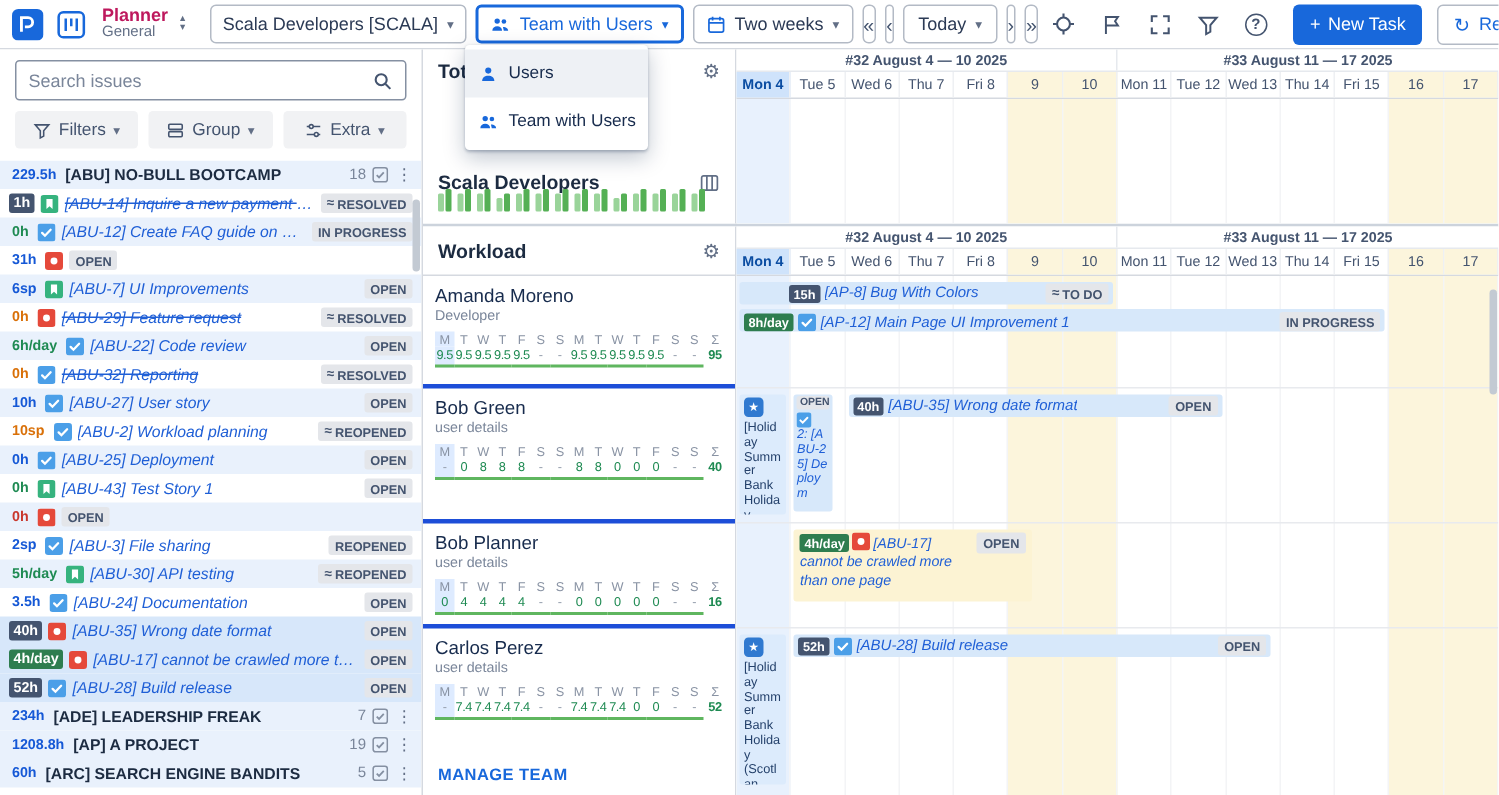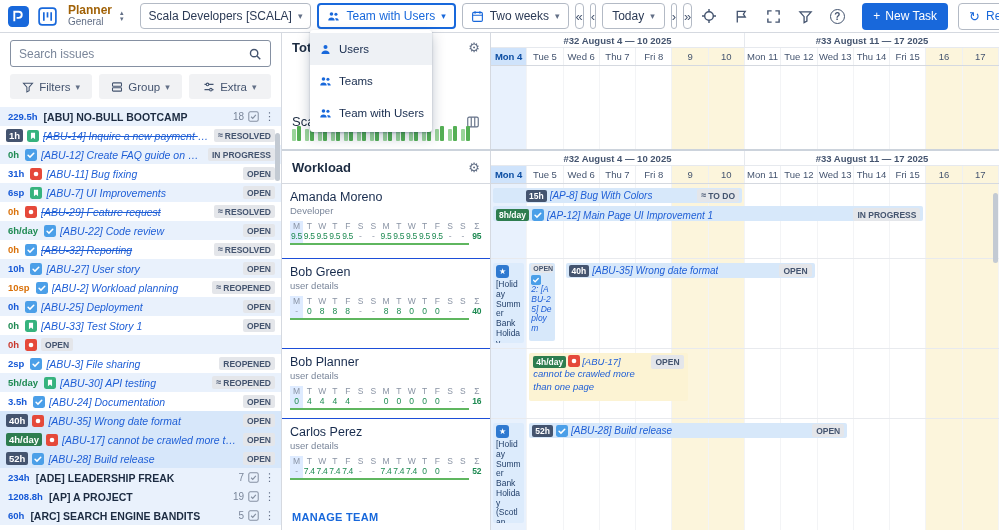--- a/index.html
+++ b/index.html
@@ -6,21 +6,21 @@
 html,body{width:999px;height:530px;overflow:hidden;background:#fff;color:#172b4d;
   font-family:"Liberation Sans",sans-serif;font-size:12px}
 .app{width:999px;height:530px;display:flex;flex-direction:column;position:relative}
 
 
 .topbar{height:33px;flex:none;display:flex;align-items:center;gap:6px;padding:0 8px;
   border-bottom:1px solid #d5d9e0;background:#fff}
 .logo{width:21px;height:21px;flex:none}
 .planner-ico{width:21px;height:21px;flex:none;margin-left:2px}
 .title-block{line-height:1.05;margin:0 2px 0 4px}
-.title{font-size:12px;font-weight:bold;color:#a16207}
+.title{font-size:12px;font-weight:bold;color:#be185d}
 .subtitle{font-size:10px;color:#626f86}
 .updown{display:flex;flex-direction:column;font-size:7px;color:#626f86;line-height:.8;margin-right:10px}
 .sel{height:26px;border:1px solid #b3bac5;border-radius:4px;background:#fff;display:flex;
   align-items:center;gap:6px;padding:0 8px;font-size:12px;color:#2b3a55;cursor:pointer;white-space:nowrap}
 .sel.active{border:2px solid #1868db;color:#1868db}
 .caret{font-size:9px;color:#626f86}
 .sel.active .caret{color:#1868db}
 .navbtn{width:26px;height:26px;border:1px solid #b3bac5;border-radius:4px;background:#fff;
   display:flex;align-items:center;justify-content:center;font-size:13px;color:#44546f;cursor:pointer}
 .today-btn{height:26px;border:1px solid #b3bac5;border-radius:4px;background:#fff;display:flex;
@@ -83,21 +83,21 @@
 .main{flex:1;display:flex;flex-direction:column;min-width:0}
 .panel{display:flex;min-height:0}
 .panel.top{height:118px;flex:none;border-bottom:2px solid #ccd3dc}
 .panel.wl{flex:1}
 .leftcol{width:209px;flex:none;border-right:1px solid #d5d9e0;display:flex;flex-direction:column;min-height:0;background:#fff}
 .lc-title{display:flex;align-items:center;justify-content:space-between;padding:7px 10px 3px;
   font-size:13px;font-weight:bold;color:#1c2b41}
 .lc-title.bordered{height:33px;padding:0 10px;border-bottom:1px solid #d5d9e0;flex:none}
 .gear{font-size:13px;color:#626f86;font-weight:normal;cursor:pointer}
 .team-row{display:flex;align-items:center;justify-content:space-between;padding:2px 10px 0;
-  font-size:13px;font-weight:normal;color:#1c2b41;margin-top:auto}
+  font-size:13px;font-weight:bold;color:#1c2b41;margin-top:auto}
 .capbars{display:flex;align-items:flex-end;height:20px;padding:2px 10px 8px;gap:1px}
 .capbar{width:4px;border-radius:1px;flex:none}
 .capbar.light{background:#9ad49a}
 .capbar.dark{background:#55b055}
 .capbar.gap{margin-right:3px}
 
 .tl{flex:1;display:flex;flex-direction:column;min-width:0;position:relative;background:#fff}
 .weeks{height:15px;flex:none;display:flex;border-bottom:1px solid #e6e9ee}
 .week{width:50%;text-align:center;font-size:9.5px;font-weight:bold;color:#44546f;line-height:15px;
   border-right:1px solid #e6e9ee;overflow:hidden;white-space:nowrap}
@@ -130,21 +130,21 @@
 .minibox .chip{font-size:7px;padding:0.5px 2px;margin-bottom:1px;font-style:normal}
 .minibox .t-ico{width:10px;height:10px;margin:1px 0}
 .block{position:absolute;background:#fcf3d3;border-radius:2px;padding:2px 4px;font-size:9.5px;
   color:#1f5fd6;line-height:1.3;overflow:hidden;cursor:pointer}
 .block .chip{float:right;margin:0 0 2px 4px}
 .block .ilabel2{font-style:italic}
 .block .hrs{font-size:8.5px}
 .block .t-ico{display:inline-flex;vertical-align:-2px;margin:0 2px}
 
 
-.member{padding:6px 8px 0;border-bottom:1px solid #1d4ed8;overflow:hidden;flex:none;cursor:pointer}
+.member{padding:6px 8px 0;border-bottom:3px solid #1d4ed8;overflow:hidden;flex:none;cursor:pointer}
 .member.fill{flex:1;border-bottom:none}
 .m-name{font-size:12.5px;color:#172b4d;margin-bottom:1px}
 .m-role{font-size:9.5px;color:#7a869a;margin-bottom:5px}
 .mgrid-row{display:flex}
 .mcell{width:12.8px;text-align:center;font-size:8.5px;letter-spacing:-.3px;flex:none;overflow:hidden}
 .mcell.sumcell{width:15px}
 .mhead .mcell{color:#8993a4}
 .mval .mcell{color:#1e8a52;border-bottom:2px solid #5fb65f;padding-bottom:1px;height:14px}
 .mval .mcell.dash{color:#97a0af}
 .mval .mcell.sumcell{border-bottom:2px solid transparent;font-weight:bold}
@@ -264,30 +264,20 @@
         <span>Users</span>
       </div>
       <div class="menu-item">
         <span>
           <svg viewBox="0 0 16 16" width="13" height="13" fill="#1868db">
             <circle cx="5.5" cy="5" r="2.2"></circle>
             <circle cx="11" cy="5.3" r="1.9"></circle>
             <path d="M1.5 13c0-2.4 1.8-3.7 4-3.7s4 1.3 4 3.7zM10.2 9.9c2-.1 4.3.9 4.3 3.1h-3.6"></path>
           </svg>
         </span>
-        <span>Teams</span>
-      </div>
-      <div class="menu-item">
-        <span>
-          <svg viewBox="0 0 16 16" width="13" height="13" fill="#1868db">
-            <circle cx="5.5" cy="5" r="2.2"></circle>
-            <circle cx="11" cy="5.3" r="1.9"></circle>
-            <path d="M1.5 13c0-2.4 1.8-3.7 4-3.7s4 1.3 4 3.7zM10.2 9.9c2-.1 4.3.9 4.3 3.1h-3.6"></path>
-          </svg>
-        </span>
         <span>Team with Users</span>
       </div>
     </div>
 
   <div class="bodywrap">
 
     <aside class="sidebar">
       <div class="search-row">
         <div class="search-box">
           <input type="text" placeholder="Search issues" style="">
@@ -372,21 +362,20 @@
             </span>
           </div>
           <div class="irow">
             <span class="hrs blue">31h</span>
             <span class="t-ico">
               <svg viewBox="0 0 14 14" width="12" height="12">
                 <rect width="14" height="14" rx="2.5" fill="#e5493a"></rect>
                 <circle cx="7" cy="7" r="2.7" fill="#fff"></circle>
               </svg>
             </span>
-            <span class="ilabel">[ABU-11] Bug fixing</span>
             <span class="chip">
               <span>OPEN</span>
             </span>
           </div>
           <div class="irow alt">
             <span class="hrs blue">6sp</span>
             <span class="t-ico">
               <svg viewBox="0 0 14 14" width="12" height="12">
                 <rect width="14" height="14" rx="2.5" fill="#36b37e"></rect>
                 <path d="M4.6 3.2h4.8v7.6L7 8.7l-2.4 2.1z" fill="#fff"></path>
@@ -479,21 +468,21 @@
             </span>
           </div>
           <div class="irow">
             <span class="hrs green">0h</span>
             <span class="t-ico">
               <svg viewBox="0 0 14 14" width="12" height="12">
                 <rect width="14" height="14" rx="2.5" fill="#36b37e"></rect>
                 <path d="M4.6 3.2h4.8v7.6L7 8.7l-2.4 2.1z" fill="#fff"></path>
               </svg>
             </span>
-            <span class="ilabel">[ABU-33] Test Story 1</span>
+            <span class="ilabel">[ABU-43] Test Story 1</span>
             <span class="chip">
               <span>OPEN</span>
             </span>
           </div>
           <div class="irow alt">
             <span class="hrs red">0h</span>
             <span class="t-ico">
               <svg viewBox="0 0 14 14" width="12" height="12">
                 <rect width="14" height="14" rx="2.5" fill="#e5493a"></rect>
                 <circle cx="7" cy="7" r="2.7" fill="#fff"></circle>

